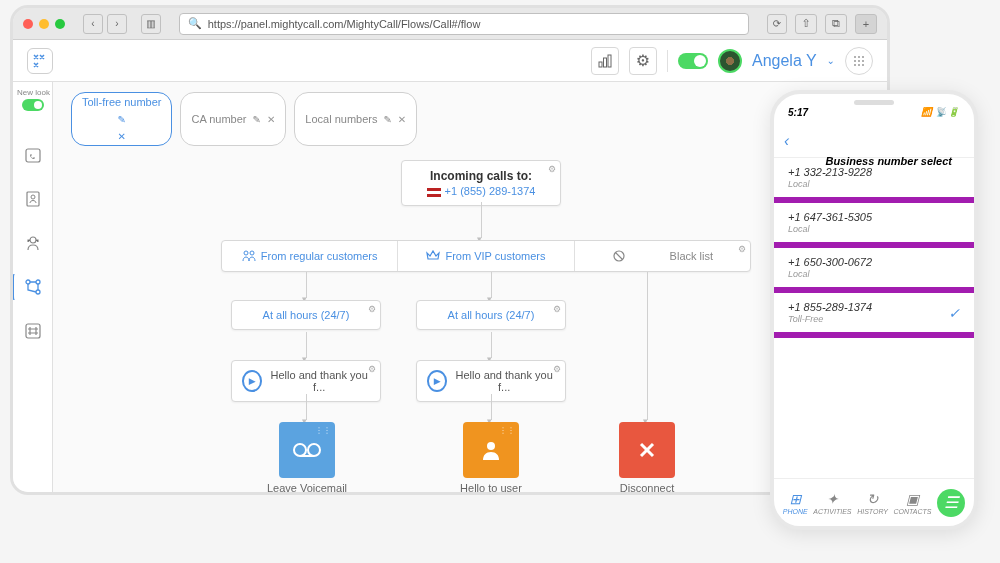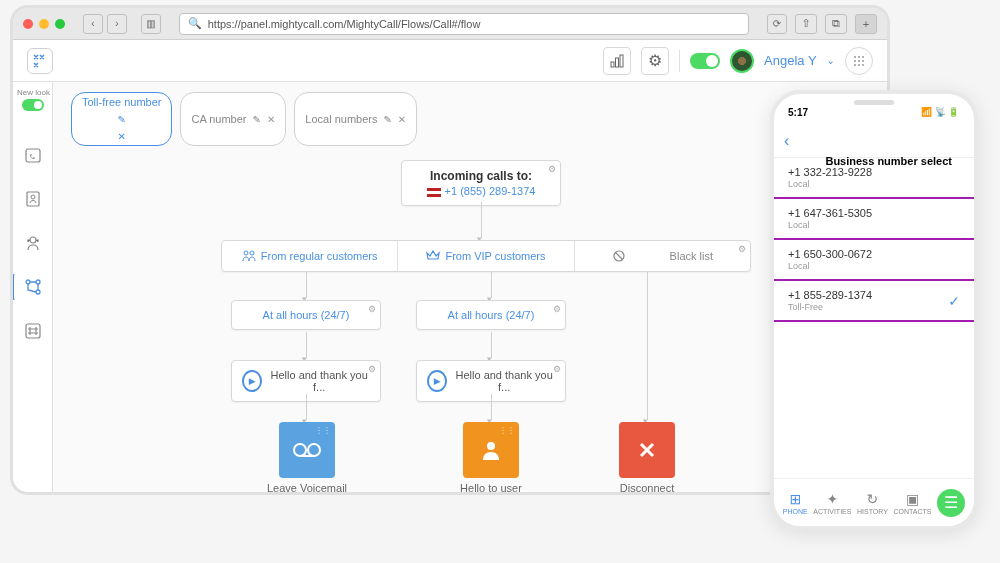--- a/index.html
+++ b/index.html
@@ -23,21 +23,21 @@
 .browser-ico { width: 22px; height: 20px; border: 1px solid #c0c0c0; border-radius: 3px; display: flex; align-items: center; justify-content: center; font-size: 11px; color: #666; cursor: pointer; }
 
 
 .app-header { height: 42px; background: #fff; border-bottom: 1px solid #e0e0e0; display: flex; align-items: center; padding: 0 14px; gap: 10px; }
 .logo { width: 26px; height: 26px; border: 1px solid #d0d0d0; border-radius: 6px; display: flex; align-items: center; justify-content: center; color: #4a90e2; }
 .header-spacer { flex: 1; }
 .header-ico { width: 28px; height: 28px; border: 1px solid #d8d8d8; border-radius: 4px; display: flex; align-items: center; justify-content: center; color: #666; cursor: pointer; }
 .toggle-on { width: 30px; height: 16px; background: #4cd964; border-radius: 8px; position: relative; cursor: pointer; }
 .toggle-on::after { content: ''; position: absolute; right: 2px; top: 2px; width: 12px; height: 12px; background: #fff; border-radius: 50%; }
 .avatar { width: 24px; height: 24px; border-radius: 50%; border: 2px solid #4cd964; background: radial-gradient(circle, #8b6f47 30%, #2c5530 30%); }
-.username { color: #4a90e2; font-size: 13px; cursor: pointer; }
+.username { color: #4a90e2; font-size: 16px; cursor: pointer; }
 .dialpad-btn { width: 28px; height: 28px; border: 1px solid #d8d8d8; border-radius: 50%; display: flex; align-items: center; justify-content: center; color: #999; cursor: pointer; }
 
 
 .content { display: flex; height: calc(100% - 74px); }
 .new-look-badge { position: absolute; left: 4px; top: 80px; font-size: 8px; color: #888; text-align: center; }
 .new-look-badge .toggle-on { margin: 2px auto 0; width: 22px; height: 12px; }
 .new-look-badge .toggle-on::after { width: 8px; height: 8px; }
 
 
 .sidebar { width: 40px; background: #fff; border-right: 1px solid #e0e0e0; display: flex; flex-direction: column; align-items: center; padding-top: 60px; gap: 18px; }
@@ -78,31 +78,31 @@
 .end-blue { background: #5ba3e0; left: 208px; top: 262px; }
 .end-orange { background: #f0941f; left: 392px; top: 262px; }
 .end-red { background: #e8573f; left: 548px; top: 262px; }
 .end-label { position: absolute; font-size: 11px; color: #666; text-align: center; width: 100px; }
 .end-label .sub { color: #4a90e2; font-size: 10px; }
 
 .connector { position: absolute; width: 1px; background: #d0d0d0; }
 .connector::after { content: '▾'; position: absolute; bottom: -6px; left: -4px; font-size: 9px; color: #c0c0c0; }
 
 
-.phone { position: absolute; right: 22px; top: 90px; width: 208px; height: 440px; background: #fff; border: 4px solid #e8e8e8; border-radius: 30px; overflow: hidden; z-index: 10; box-shadow: 0 4px 20px rgba(0,0,0,0.1); }
+.phone { position: absolute; right: 22px; top: 90px; width: 208px; height: 440px; background: #fff; border: 4px solid #e8e8e8; border-radius: 30px; overflow: hidden; z-index: 10; box-shadow: 0 4px 20px rgba(0,0,0,0.1); font-style: italic; }
 .phone-notch { position: absolute; top: 0; left: 50%; transform: translateX(-50%); width: 90px; height: 18px; background: #fff; border-radius: 0 0 12px 12px; }
 .phone-notch::before { content: ''; position: absolute; left: 50%; top: 6px; transform: translateX(-50%); width: 40px; height: 5px; background: #ddd; border-radius: 3px; }
 .phone-status { height: 30px; display: flex; align-items: center; justify-content: space-between; padding: 6px 14px 0; font-size: 10px; font-weight: 600; }
 .phone-status .icons { font-size: 9px; color: #333; }
 .phone-status .batt { color: #e74c3c; }
 .phone-header { height: 34px; display: flex; align-items: center; padding: 0 10px; border-bottom: 1px solid #eee; }
 .phone-back { color: #4a90e2; font-size: 16px; cursor: pointer; }
 .phone-title { flex: 1; text-align: right; font-size: 11px; font-weight: 600; padding-right: 12px; margin-top: 40px; }
 .phone-list { }
-.phone-item { padding: 8px 14px; border-bottom: 2px solid #a21caf; display: flex; justify-content: space-between; align-items: center; cursor: pointer; }
+.phone-item { padding: 8px 14px; border-bottom: 6px solid #a21caf; display: flex; justify-content: space-between; align-items: center; cursor: pointer; }
 .phone-item .num { font-size: 11px; color: #333; }
 .phone-item .type { font-size: 9px; color: #999; margin-top: 1px; }
 .phone-item .check { color: #4a90e2; font-size: 14px; }
 .phone-tabbar { position: absolute; bottom: 0; left: 0; right: 0; height: 48px; border-top: 1px solid #eee; display: flex; align-items: center; justify-content: space-around; padding: 0 6px; }
 .tab-ico { display: flex; flex-direction: column; align-items: center; gap: 1px; color: #888; font-size: 7px; cursor: pointer; }
 .tab-ico.active { color: #4a90e2; }
 .tab-ico .ic { font-size: 14px; }
 .fab { width: 28px; height: 28px; border-radius: 50%; background: #4cd964; color: #fff; display: flex; align-items: center; justify-content: center; cursor: pointer; }
 </style>
 </head>

